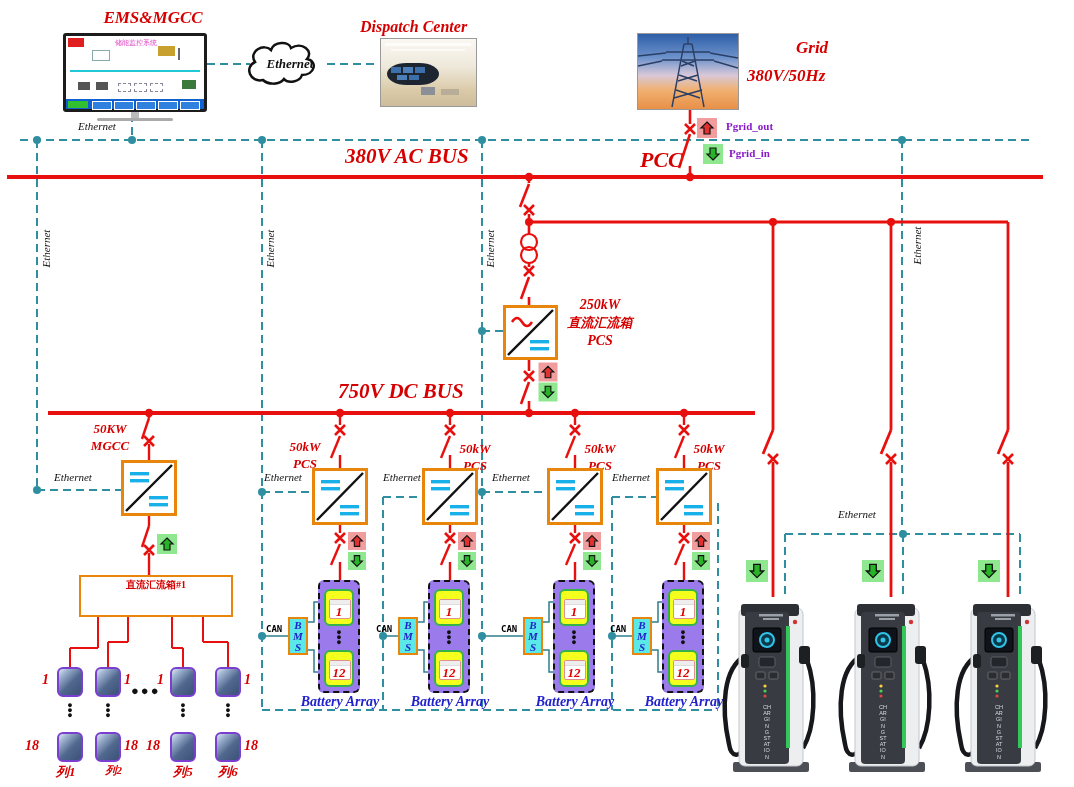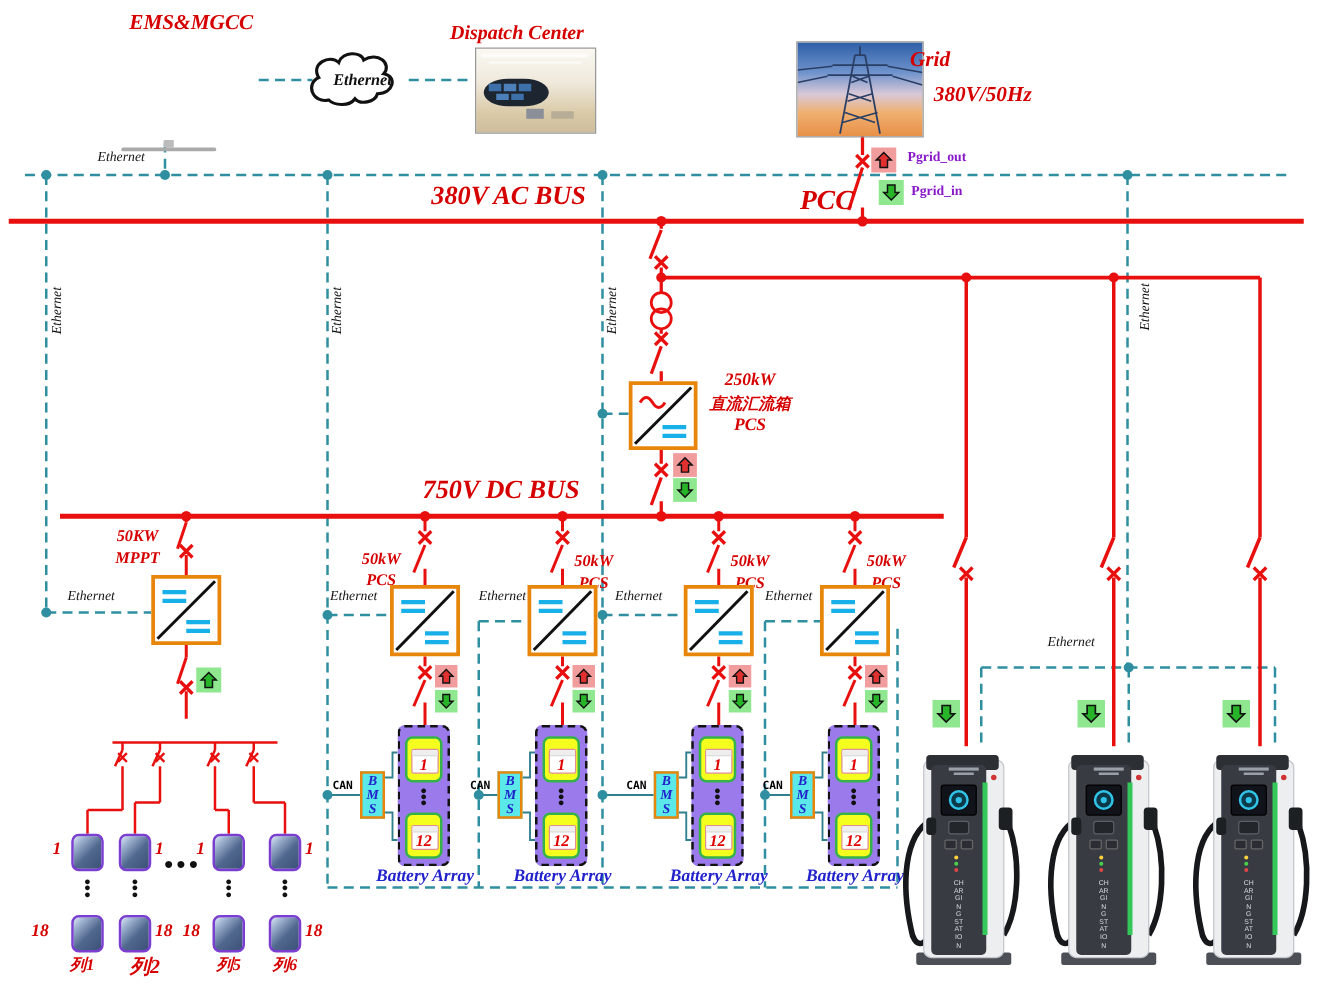--- a/index.html
+++ b/index.html
@@ -249,20 +249,42 @@
       </g>
     </g>
 
     <g>
       <path d="M263,80 c-13,3 -19,-13 -8,-18 c-7,-11 9,-19 16,-12 c3,-9 18,-9 20,-2 c11,-7 23,3 16,11 c11,2 8,16 -5,16 c-2,7 -14,9 -18,4 c-5,7 -17,5 -21,1 z" fill="#fff" stroke="#111" stroke-width="2.5"></path>
     </g>
   </svg>
 
   <div class="abs rlabel" style="left:83px;top:8px;width:140px;text-align:center;font-size:17px;">EMS&amp;MGCC</div>
 
+  <div class="abs" style="left:63px;top:33px;width:144px;height:79px;border:3px solid #1c1c1c;border-radius:3px;background:#fff;box-sizing:border-box;">
+    <div class="abs" style="left:2px;top:2px;width:16px;height:9px;background:#e02020;"></div>
+    <div class="abs" style="left:30px;top:2px;width:80px;text-align:center;font-size:7px;color:#e040c0;">储能监控系统</div>
+    <div class="abs" style="left:26px;top:14px;width:16px;height:9px;border:1px solid #8aa;"></div>
+    <div class="abs" style="left:92px;top:10px;width:17px;height:10px;background:#c8a030;"></div>
+    <div class="abs" style="left:112px;top:12px;width:2px;height:12px;background:#667;"></div>
+    <div class="abs" style="left:4px;top:34px;width:130px;height:2px;background:#20c8d8;"></div>
+    <div class="abs" style="left:12px;top:46px;width:12px;height:8px;background:#555;"></div>
+    <div class="abs" style="left:30px;top:46px;width:12px;height:8px;background:#555;"></div>
+    <div class="abs" style="left:52px;top:47px;width:11px;height:7px;border:1px dashed #889;"></div>
+    <div class="abs" style="left:68px;top:47px;width:11px;height:7px;border:1px dashed #889;"></div>
+    <div class="abs" style="left:84px;top:47px;width:11px;height:7px;border:1px dashed #889;"></div>
+    <div class="abs" style="left:116px;top:44px;width:14px;height:9px;background:#3b7a3b;"></div>
+    <div class="abs" style="left:0;bottom:0;width:100%;height:10px;background:#1060d0;">
+      <div class="abs" style="left:2px;top:1.5px;width:20px;height:7px;background:#30c030;"></div>
+      <div class="abs" style="left:26px;top:1.5px;width:18px;height:7px;background:#3080e0;border:0.5px solid #fff;"></div>
+      <div class="abs" style="left:48px;top:1.5px;width:18px;height:7px;background:#3080e0;border:0.5px solid #fff;"></div>
+      <div class="abs" style="left:70px;top:1.5px;width:18px;height:7px;background:#3080e0;border:0.5px solid #fff;"></div>
+      <div class="abs" style="left:92px;top:1.5px;width:18px;height:7px;background:#3080e0;border:0.5px solid #fff;"></div>
+      <div class="abs" style="left:114px;top:1.5px;width:18px;height:7px;background:#3080e0;border:0.5px solid #fff;"></div>
+    </div>
+  </div>
   <div class="abs" style="left:131px;top:112px;width:8px;height:6px;background:#bbb;"></div>
   <div class="abs" style="left:97px;top:118px;width:76px;height:3px;background:#aaa;border-radius:2px;"></div>
   <div class="abs eth" style="left:78px;top:120px;">Ethernet</div>
 
   <div class="abs eth" style="left:258px;top:56px;width:64px;text-align:center;font-size:13px;font-weight:bold;">Ethernet</div>
 
   <div class="abs rlabel" style="left:360px;top:18px;width:125px;text-align:left;font-size:16px;">Dispatch Center</div>
   <div class="photo" style="left:380px;top:38px;width:95px;height:67px;background:linear-gradient(180deg,#faf8f2 0%,#efe9dc 40%,#d9c9a6 78%,#cdbd9c 100%);">
     <div class="abs" style="left:6px;top:24px;width:52px;height:22px;background:#1d2531;border-radius:45%/60%;"></div>
     <div class="abs" style="left:10px;top:28px;width:10px;height:6px;background:#3d6fa8;"></div>
@@ -283,21 +305,21 @@
           <path d="M66,73 L54,10"></path>
         <path d="M36,64 L64,56 M38,56 L62,64 M40,47 L60,41 M41,41 L59,47 M43,32 L57,27 M44,27 L56,32"></path>
         <path d="M28,18 H72"></path>
           <path d="M24,26 H76"></path>
           <path d="M46,10 H54"></path>
           <path d="M50,10 V3"></path>
         <path d="M0,22 L28,19 M72,19 L100,24 M0,32 L24,27 M76,27 L100,34"></path>
       </g>
     </svg>
   </div>
-  <div class="abs rlabel" style="left:728px;top:38px;font-size:17px;text-align:right;">Grid</div>
+  <div class="abs rlabel" style="left:796px;top:38px;font-size:17px;text-align:right;">Grid</div>
   <div class="abs rlabel" style="left:747px;top:66px;font-size:17px;">380V/50Hz</div>
 
   <div class="abs rlabel" style="left:345px;top:144px;font-size:21px;">380V AC BUS</div>
   <div class="abs rlabel" style="left:640px;top:147px;font-size:22px;">PCC</div>
   <div class="abs plabel" style="left:726px;top:120px;">Pgrid_out</div>
   <div class="abs plabel" style="left:729px;top:147px;">Pgrid_in</div>
   <div class="abs rlabel" style="left:338px;top:379px;font-size:21px;">750V DC BUS</div>
 
   <div class="abs eth ethv" style="left:8px;top:242px;">Ethernet</div>
   <div class="abs eth ethv" style="left:232px;top:242px;">Ethernet</div>
@@ -313,33 +335,36 @@
     </svg>
   </div>
   <div class="abs rlabel" style="left:558px;top:296px;width:84px;text-align:center;font-size:14px;line-height:18px;">
     <div>250kW</div>
     <div style="font-size:13px;">直流汇流箱</div>
     <div>PCS</div>
   </div>
 
   <div class="abs rlabel" style="left:86px;top:420px;width:48px;text-align:center;font-size:13px;line-height:17px;">
     <div>50KW</div>
-    <div>MPPT</div>
+    <div>MGCC</div>
   </div>
   <div class="conv" style="left:121px;top:460px;width:56px;height:56px;">
     <svg viewBox="0 0 50 50">
       <line x1="2" y1="48" x2="48" y2="2" stroke="#111" stroke-width="2.4"></line>
       <rect x="6" y="9" width="19" height="3.4" fill="#18b0e8"></rect>
         <rect x="6" y="16" width="19" height="3.4" fill="#18b0e8"></rect>
       <rect x="25" y="33" width="19" height="3.4" fill="#18b0e8"></rect>
         <rect x="25" y="40" width="19" height="3.4" fill="#18b0e8"></rect>
     </svg>
   </div>
   <div class="abs eth" style="left:54px;top:471px;">Ethernet</div>
 
+  <div class="combiner">
+    <div class="abs" style="left:0;top:1px;width:100%;text-align:center;font-size:10px;color:#d60000;font-weight:bold;">直流汇流箱#1</div>
+  </div>
 
   <div class="pv" style="left:57px;top:667px;"></div>
   <div class="pv" style="left:95px;top:667px;"></div>
   <div class="pv" style="left:170px;top:667px;"></div>
   <div class="pv" style="left:215px;top:667px;"></div>
   <div class="pv" style="left:57px;top:732px;"></div>
   <div class="pv" style="left:95px;top:732px;"></div>
   <div class="pv" style="left:170px;top:732px;"></div>
   <div class="pv" style="left:215px;top:732px;"></div>
 
@@ -352,21 +377,21 @@
   <div class="abs rlabel" style="left:146px;top:738px;font-size:14px;">18</div>
   <div class="abs rlabel" style="left:244px;top:738px;font-size:14px;">18</div>
 
   <div class="abs vdots" style="left:57px;top:703px;width:26px;">●<br>●<br>●</div>
   <div class="abs vdots" style="left:95px;top:703px;width:26px;">●<br>●<br>●</div>
   <div class="abs vdots" style="left:170px;top:703px;width:26px;">●<br>●<br>●</div>
   <div class="abs vdots" style="left:215px;top:703px;width:26px;">●<br>●<br>●</div>
   <div class="abs" style="left:131px;top:683px;font-size:13px;color:#111;letter-spacing:2px;font-weight:bold;">●●●</div>
 
   <div class="abs rlabel" style="left:56px;top:763px;width:28px;font-size:13px;">列1</div>
-  <div class="abs rlabel" style="left:104px;top:763px;width:28px;text-align:left;font-size:16px;">列2</div>
+  <div class="abs rlabel" style="left:94px;top:763px;width:28px;text-align:right;font-size:11px;">列2</div>
   <div class="abs rlabel" style="left:169px;top:763px;width:28px;text-align:center;font-size:13px;">列5</div>
   <div class="abs rlabel" style="left:214px;top:763px;width:28px;text-align:center;font-size:13px;">列6</div>
 
   <div class="abs rlabel" style="left:282px;top:438px;width:46px;text-align:center;font-size:13px;line-height:17px;">
     <div>50kW</div>
       <div>PCS</div>
     </div>
   <div class="conv" style="left:312px;top:468px;width:56px;height:57px;">
     <svg viewBox="0 0 50 51">
         <line x1="2" y1="49" x2="48" y2="2" stroke="#111" stroke-width="2.4"></line>

